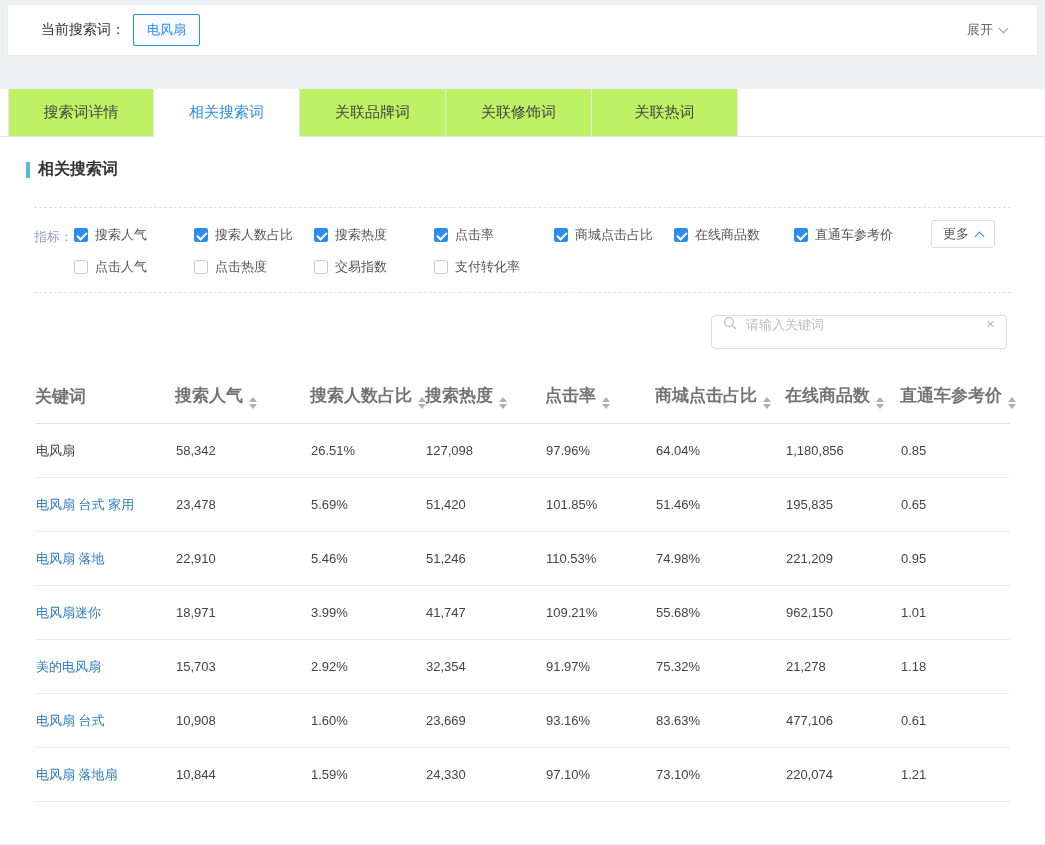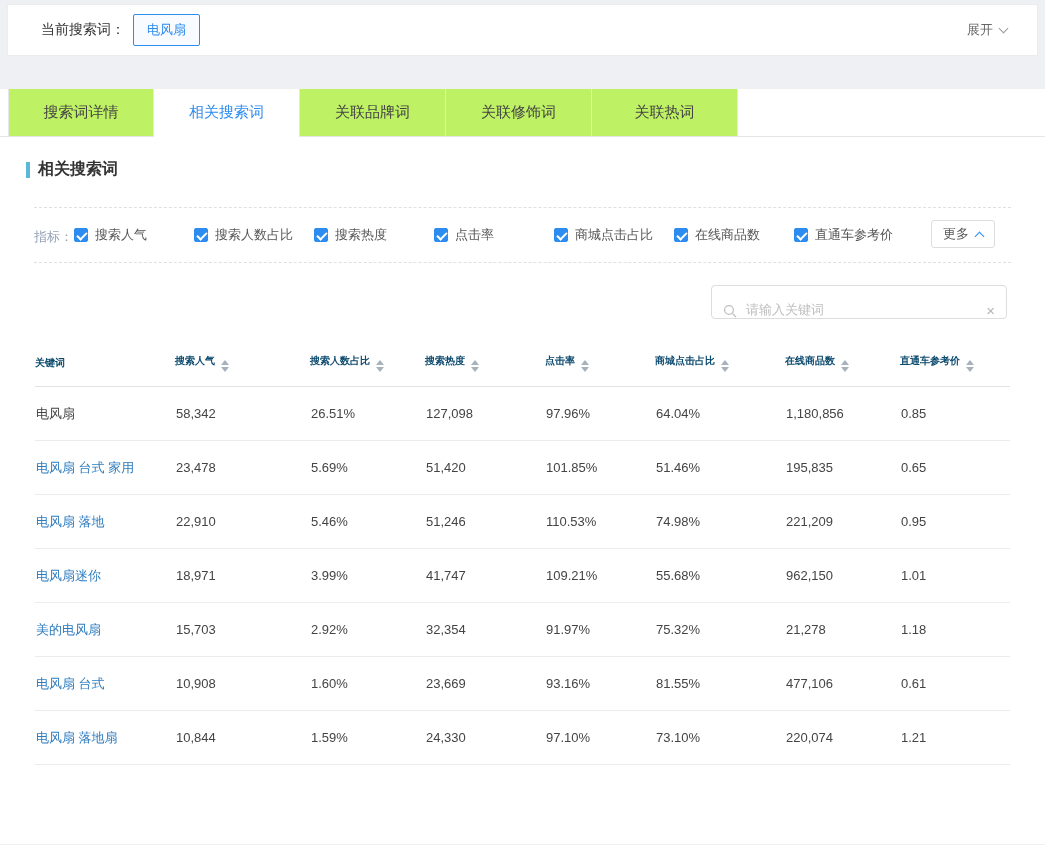--- a/index.html
+++ b/index.html
@@ -65,29 +65,29 @@
   }
   .more-btn{
     position:absolute;right:16px;top:12px;height:28px;padding:0 11px;background:#fff;
     border:1px solid #ddd;border-radius:3px;font-size:13px;color:#555;
     display:flex;align-items:center;cursor:pointer;font-family:inherit;
   }
   
   .search-row{display:flex;justify-content:flex-end;margin:22px 38px 0 0;}
   .search-box{
     width:296px;height:34px;border:1px solid #ddd;border-radius:4px;
-    display:flex;align-items:flex-end;padding:0 11px;background:#fff;
+    display:flex;align-items:flex-start;padding:0 11px;background:#fff;
   }
   .search-box input{flex:1;border:none;outline:none;font-size:13px;color:#333;margin-left:7px;background:transparent;font-family:inherit;}
   .search-box input::placeholder{color:#bfbfbf;}
   .clear{color:#b5b5b5;font-size:15px;cursor:pointer;line-height:1;}
   
   table{margin:22px 35px 0;border-collapse:collapse;width:975px;table-layout:fixed;}
   thead th{
-    text-align:left;font-size:10px;color:#0c4a6e;font-weight:bold;
+    text-align:left;font-size:17px;color:#737373;font-weight:bold;
     padding:13px 0 14px;border-bottom:1px solid #dfe3e6;white-space:nowrap;
   }
   th:nth-child(1),td:nth-child(1){width:140px;}
   th:nth-child(2),td:nth-child(2){width:135px;}
   th:nth-child(3),td:nth-child(3){width:115px;}
   th:nth-child(4),td:nth-child(4){width:120px;}
   th:nth-child(5),td:nth-child(5){width:110px;}
   th:nth-child(6),td:nth-child(6){width:130px;}
   th:nth-child(7),td:nth-child(7){width:115px;}
   th:nth-child(8),td:nth-child(8){width:110px;}
@@ -150,20 +150,38 @@
           </label>
           <label class="metric-item">
             <span class="cb checked"></span>
             <span>在线商品数</span>
           </label>
           <label class="metric-item">
             <span class="cb checked"></span>
             <span>直通车参考价</span>
           </label>
         </div>
+      <div class="mrow" id="mrow2">
+          <label class="metric-item">
+            <span class="cb"></span>
+            <span>点击人气</span>
+          </label>
+          <label class="metric-item">
+            <span class="cb"></span>
+            <span>点击热度</span>
+          </label>
+          <label class="metric-item">
+            <span class="cb"></span>
+            <span>交易指数</span>
+          </label>
+          <label class="metric-item">
+            <span class="cb"></span>
+            <span>支付转化率</span>
+          </label>
+        </div>
     </div>
     <button class="more-btn">
       <span>更多</span>
       <span class="chev up"></span>
     </button>
   </div>
 
   <div class="search-row">
     <div class="search-box">
       <svg width="14" height="14" viewBox="0 0 14 14">
@@ -259,21 +277,21 @@
           <td class="val">75.32%</td>
           <td class="val">21,278</td>
           <td class="val">1.18</td>
         </tr>
         <tr>
           <td class="kw link">电风扇 台式</td>
           <td class="val">10,908</td>
           <td class="val">1.60%</td>
           <td class="val">23,669</td>
           <td class="val">93.16%</td>
-          <td class="val">81.55%</td>
+          <td class="val">83.63%</td>
           <td class="val">477,106</td>
           <td class="val">0.61</td>
         </tr>
         <tr>
           <td class="kw link">电风扇 落地扇</td>
           <td class="val">10,844</td>
           <td class="val">1.59%</td>
           <td class="val">24,330</td>
           <td class="val">97.10%</td>
           <td class="val">73.10%</td>

